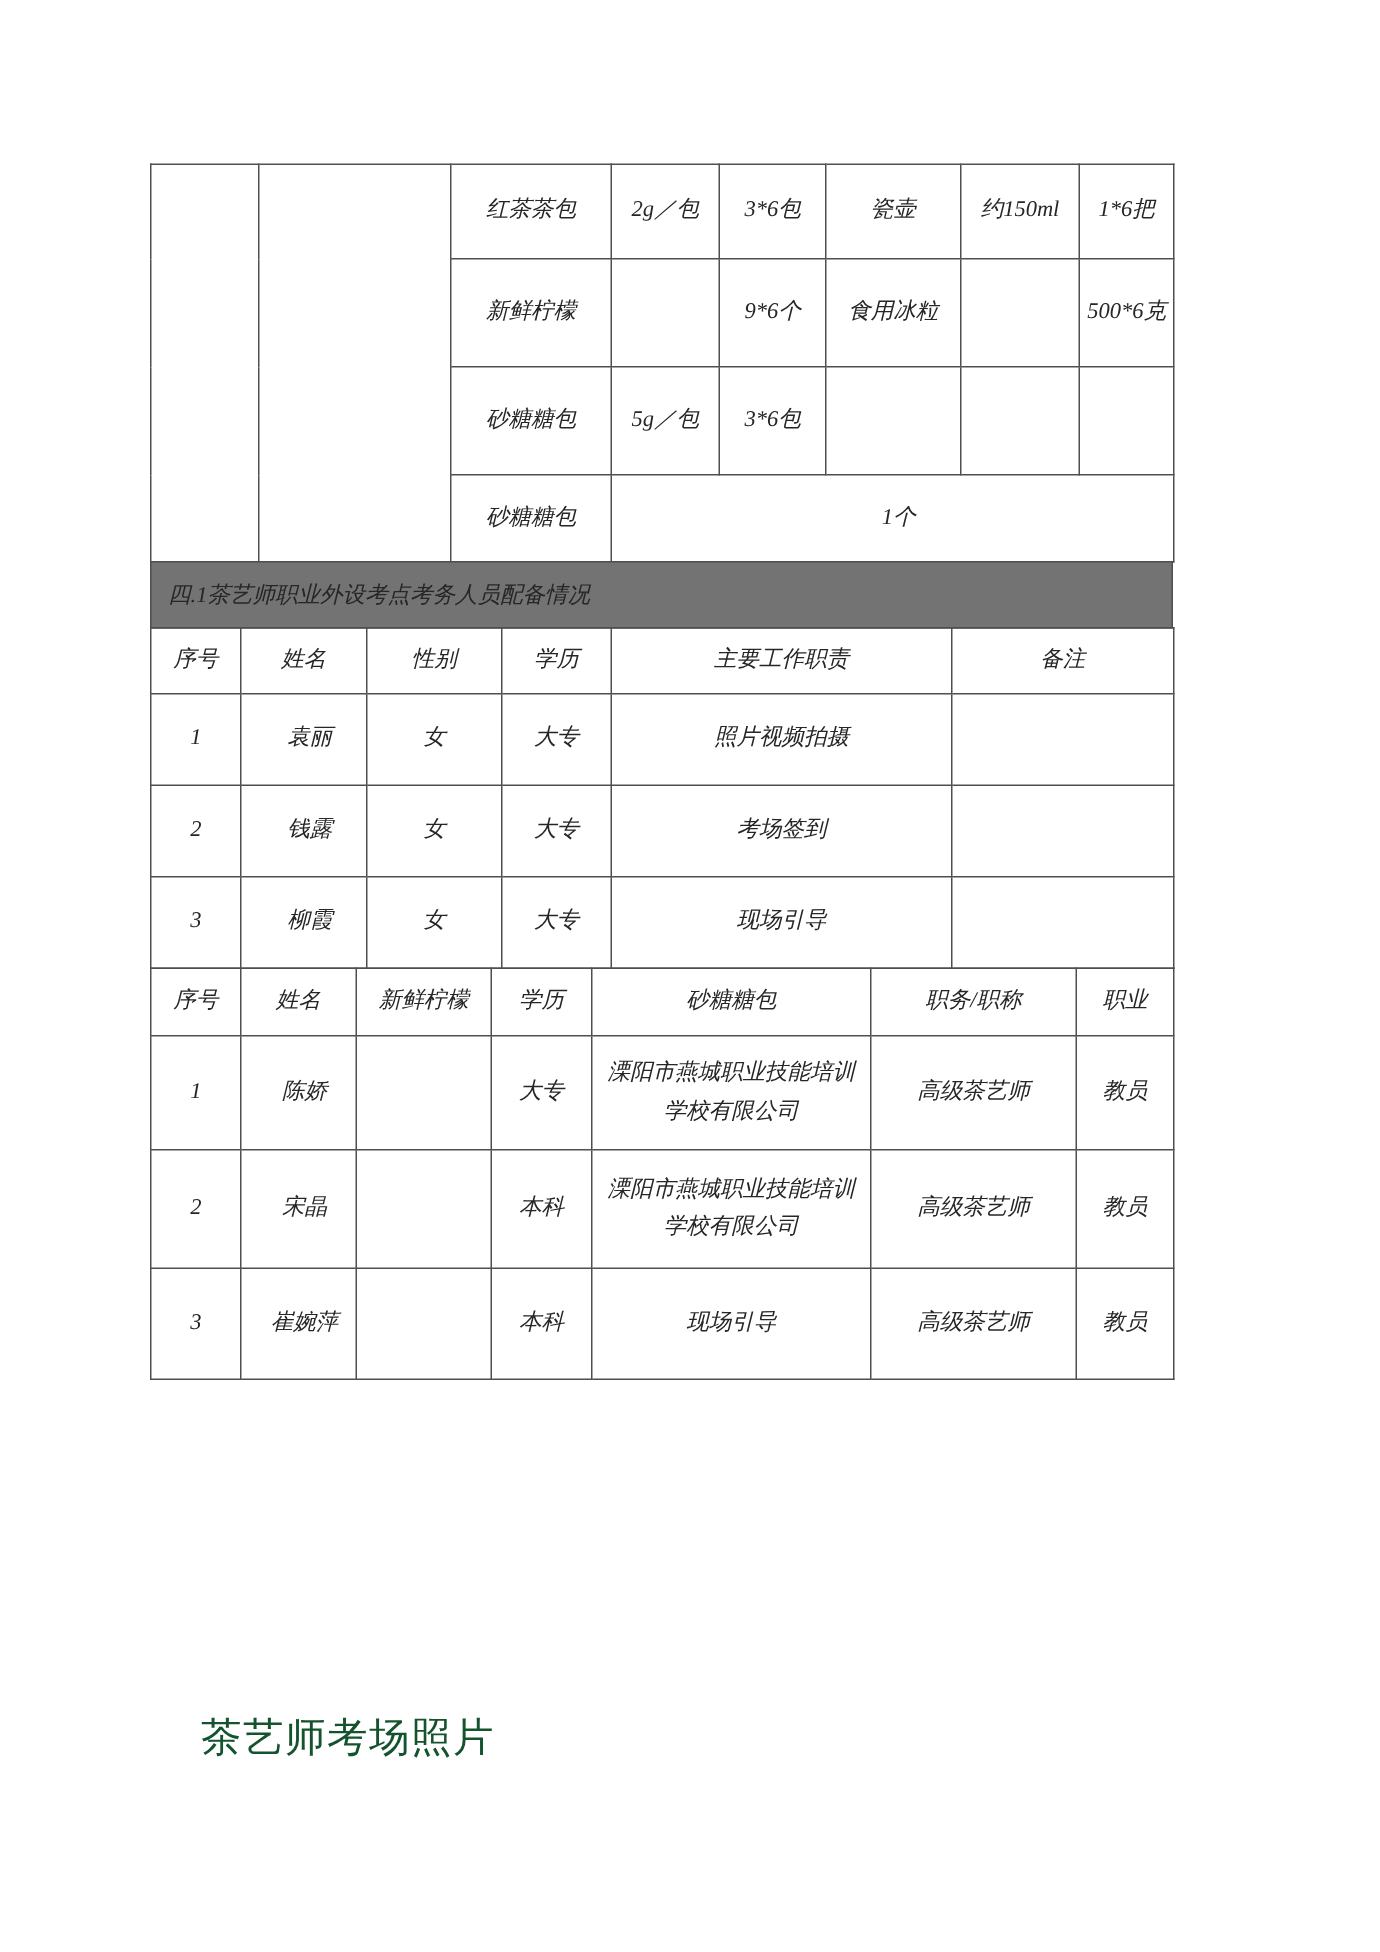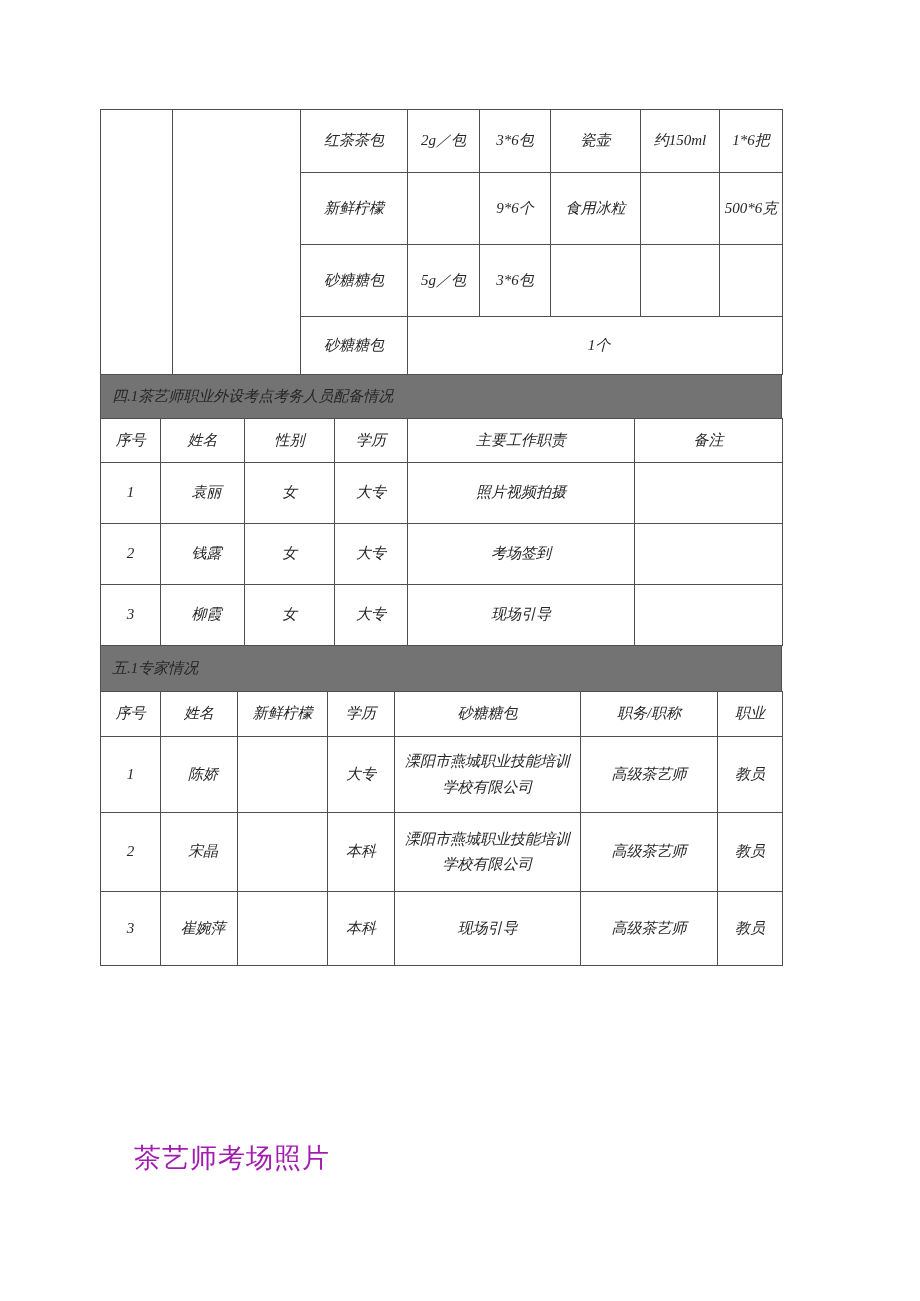--- a/index.html
+++ b/index.html
@@ -29,21 +29,21 @@
   .section-row {
     border: 1px solid #4f4f4f; margin-top: -1px;
     display: flex; align-items: center;
     padding-left: 11px; font-size: 15px; background: #737373;
   }
   .section-row.s4 { height: 45px; }
   .section-row.s5 { height: 47px; }
 
   .photo-heading {
     position: absolute; left: 134px; top: 1140px;
-    font-size: 27px; font-weight: 400; color: #a21caf;
+    font-size: 27px; font-weight: 400; color: #14532d;
     letter-spacing: 1px;
   }
 </style>
 </head>
 <body>
 
 <div class="doc">
 
   <table class="tbl">
     <colgroup>
@@ -132,23 +132,20 @@
         <td>3</td>
         <td class="name">柳霞</td>
         <td>女</td>
         <td>大专</td>
         <td>现场引导</td>
         <td></td>
       </tr>
     </tbody>
   </table>
 
-  <div class="section-row s5">
-    <span>五.1专家情况</span>
-  </div>
 
   <table class="tbl">
     <colgroup>
       <col style="width:60px">
         <col style="width:77px">
         <col style="width:90px">
       <col style="width:67px">
         <col style="width:186px">
         <col style="width:137px">
       <col style="width:65px">

